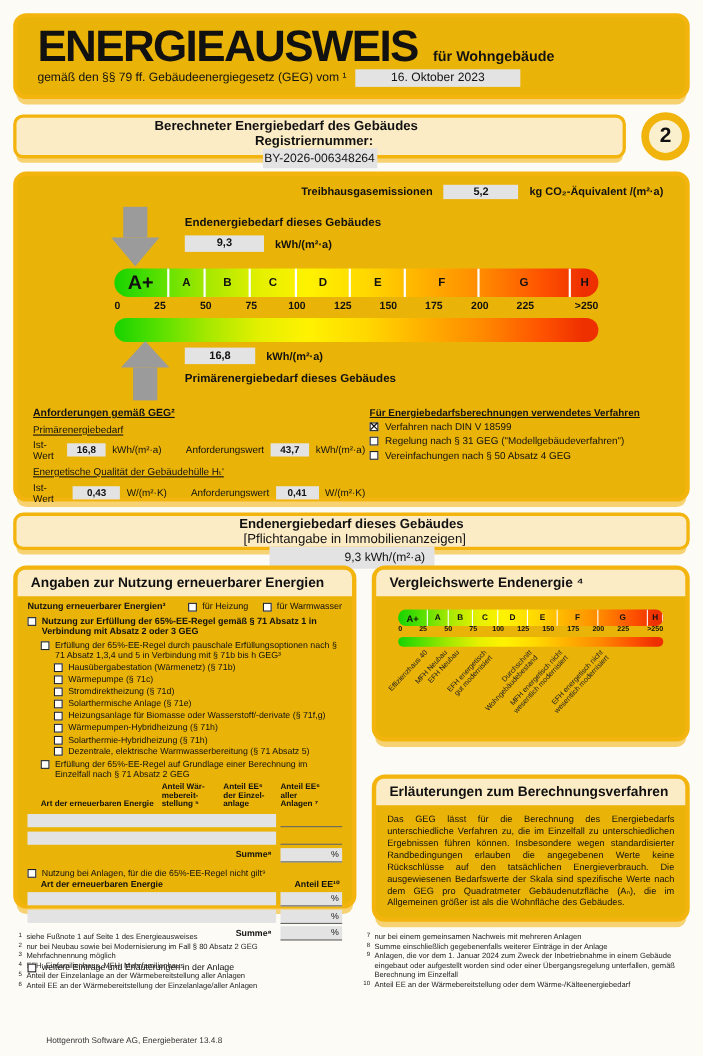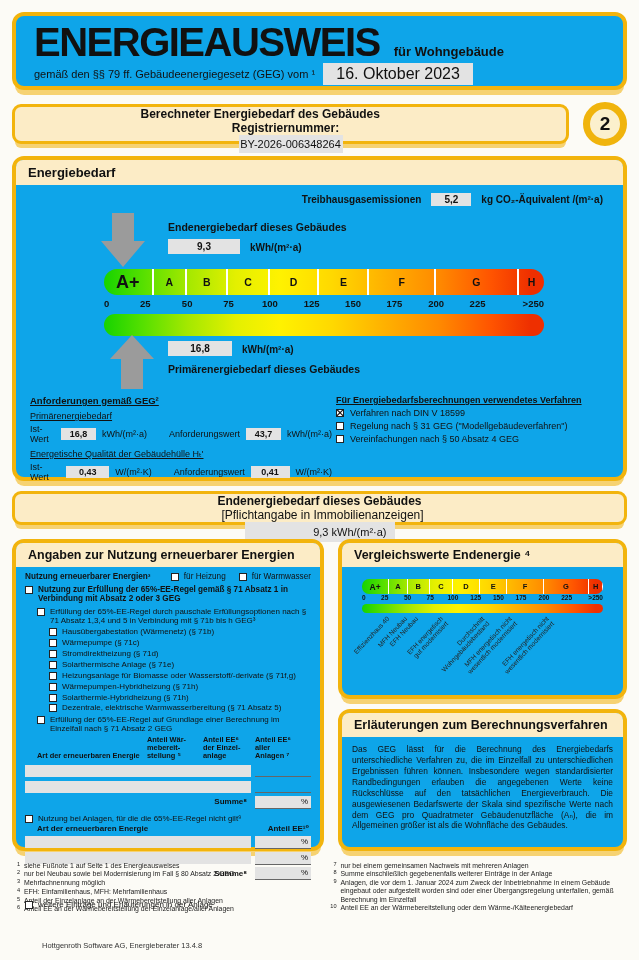--- a/index.html
+++ b/index.html
@@ -6,60 +6,60 @@
   html,body { width:639px; }
   body {
     font-family:"Liberation Sans","DejaVu Sans",sans-serif;
     background:#fcfbf6; color:#111;
     width:639px; height:960px; position:relative; overflow:hidden;
   }
   .page { position:absolute; inset:0; padding:12px 12px 0 12px; }
 
   
   .frame {
-    border:4px solid #f2b40d; border-radius:12px; background:#0ea5e9;
+    border:4px solid #f2b40d; border-radius:12px; background:#eab308;
     box-shadow:0 8px 0 -3px #f6d272;
   }
   .band {
     border:3px solid #f2b40d; border-radius:9px; background:#fcecc6;
     box-shadow:0 7px 0 -3px #f6d272;
     flex-direction:column;
   }
   .sec-head {
     background:#fcecc6; padding:5px 12px; font-weight:bold;
     border-radius:7px 7px 0 0;
   }
   .field { background:#e3e3e3; display:inline-block; text-align:center; }
 
   
   .hdr { padding:6px 18px 8px 18px; height:78px; }
   .hdr-line1 { display:flex; align-items:baseline; gap:14px; }
   .hdr-title { font-size:40px; font-weight:bold; letter-spacing:-1.5px; line-height:1.0; }
   .hdr-sub { font-size:13px; font-weight:bold; }
   .hdr-line2 { display:flex; align-items:center; gap:8px; font-size:11px; margin-top:1px; }
-  .hdr-date { font-size:16px; width:150px; padding:2px 0; }
+  .hdr-date { font-size:11px; width:150px; padding:2px 0; }
 
   
   .reg-row { display:flex; align-items:center; margin-top:14px; height:40px; }
   .reg-band { flex:1; display:flex; align-items:center; height:40px; padding:0 14px; font-size:12px; }
   .reg-title { font-weight:bold; width:300px; }
   .reg-lbl { font-weight:bold; margin-right:10px; }
   .reg-val { width:104px; font-size:11px; padding:3px 0; }
   .pagenum {
     width:44px; height:44px; margin-left:14px; flex:none;
     border:7px solid #f0b40d; border-radius:50%; background:#fbf0cd;
     display:flex; align-items:center; justify-content:center;
     font-size:19px; font-weight:bold;
   }
 
   
   .eb { margin-top:12px; }
   .eb-content { position:relative; height:292px; }
   .ghg-row { position:absolute; top:8px; left:0; right:20px; display:flex; justify-content:flex-end; align-items:center; gap:10px; font-size:10px; font-weight:bold; }
-  .ghg-val { width:40px; padding:1px 0; }
+  .ghg-val { width:68px; padding:1px 0; }
 
   .arrow { position:absolute; width:44px; }
   .arr-stem { width:22px; height:28px; background:#9b9b9b; margin:0 auto; }
   .arr-head-down { width:0; height:0; border-left:22px solid transparent; border-right:22px solid transparent; border-top:26px solid #9b9b9b; }
   .arr-head-up { width:0; height:0; border-left:22px solid transparent; border-right:22px solid transparent; border-bottom:24px solid #9b9b9b; }
   .arrow-down { left:85px; top:28px; }
   .arrow-up { left:94px; top:150px; }
 
   .end-label { position:absolute; left:152px; top:36px; font-size:10.5px; font-weight:bold; }
   .end-val { position:absolute; left:152px; top:54px; width:72px; font-size:10px; font-weight:bold; padding:2px 0; }
@@ -100,21 +100,21 @@
 
   
   .pf-band { margin-top:10px; height:34px; display:flex; align-items:center; padding:0 12px; }
   .pf-title { font-weight:bold; font-size:12px; }
   .pf-bracket { font-size:12px; margin-left:6px; flex:1; }
   .pf-val { width:150px; font-size:11px; padding:4px 8px 4px 0; text-align:right; }
 
   
   .cols { display:flex; margin-top:14px; gap:14px; }
   .col-left { width:312px; flex:none; height:312px; }
-  .col-right { flex:1; display:flex; flex-direction:column; gap:10px; }
+  .col-right { flex:1; display:flex; flex-direction:column; gap:30px; }
 
   .ee-content { padding:5px 9px 4px 9px; font-size:8px; line-height:1.18; }
   .ee-row1 { display:flex; align-items:center; gap:5px; font-weight:bold; font-size:8.2px; }
   .ee-row1 .sp { flex:1; }
   .ee-row1 .opt { font-weight:normal; }
   .bold { font-weight:bold; }
   .ind1 { margin-left:12px; }
   .ind2 { margin-left:24px; }
   .opt-row { display:flex; align-items:flex-start; gap:5px; margin-top:1.5px; }
 
@@ -184,21 +184,20 @@
   <div class="reg-row">
     <div class="band reg-band">
       <span class="reg-title">Berechneter Energiebedarf des Gebäudes</span>
       <span class="reg-lbl">Registriernummer:</span>
       <span class="field reg-val">BY-2026-006348264</span>
     </div>
     <div class="pagenum">2</div>
   </div>
 
   <div class="frame eb">
-    <div class="sec-head" style="font-size:13px">Energiebedarf</div>
     <div class="eb-content">
 
       <div class="ghg-row">
         <span>Treibhausgasemissionen</span>
         <span class="field ghg-val">5,2</span>
         <span>kg CO₂-Äquivalent /(m²·a)</span>
       </div>
 
       <div class="arrow arrow-down">
         <div class="arr-stem"></div>

